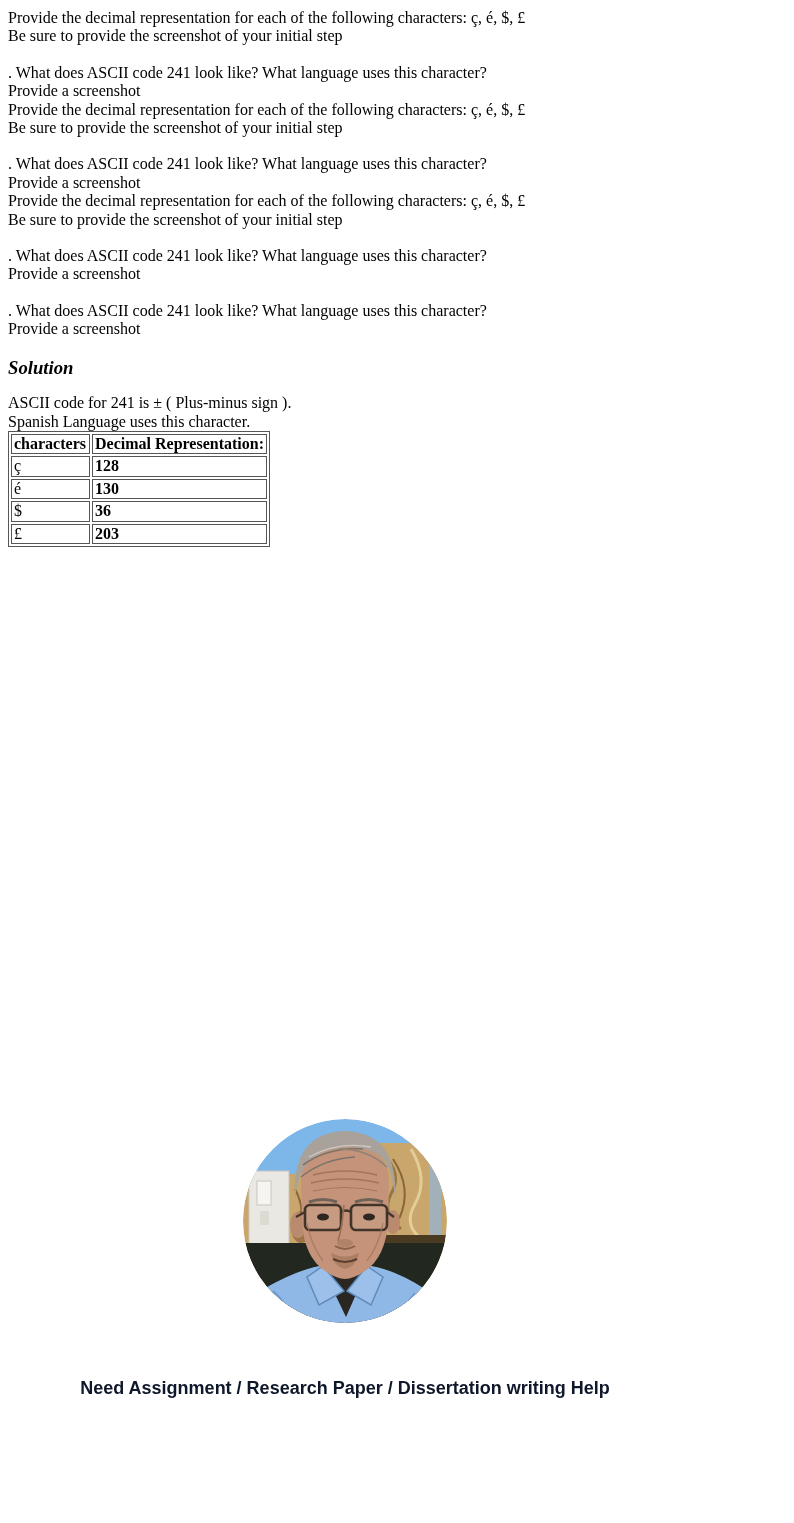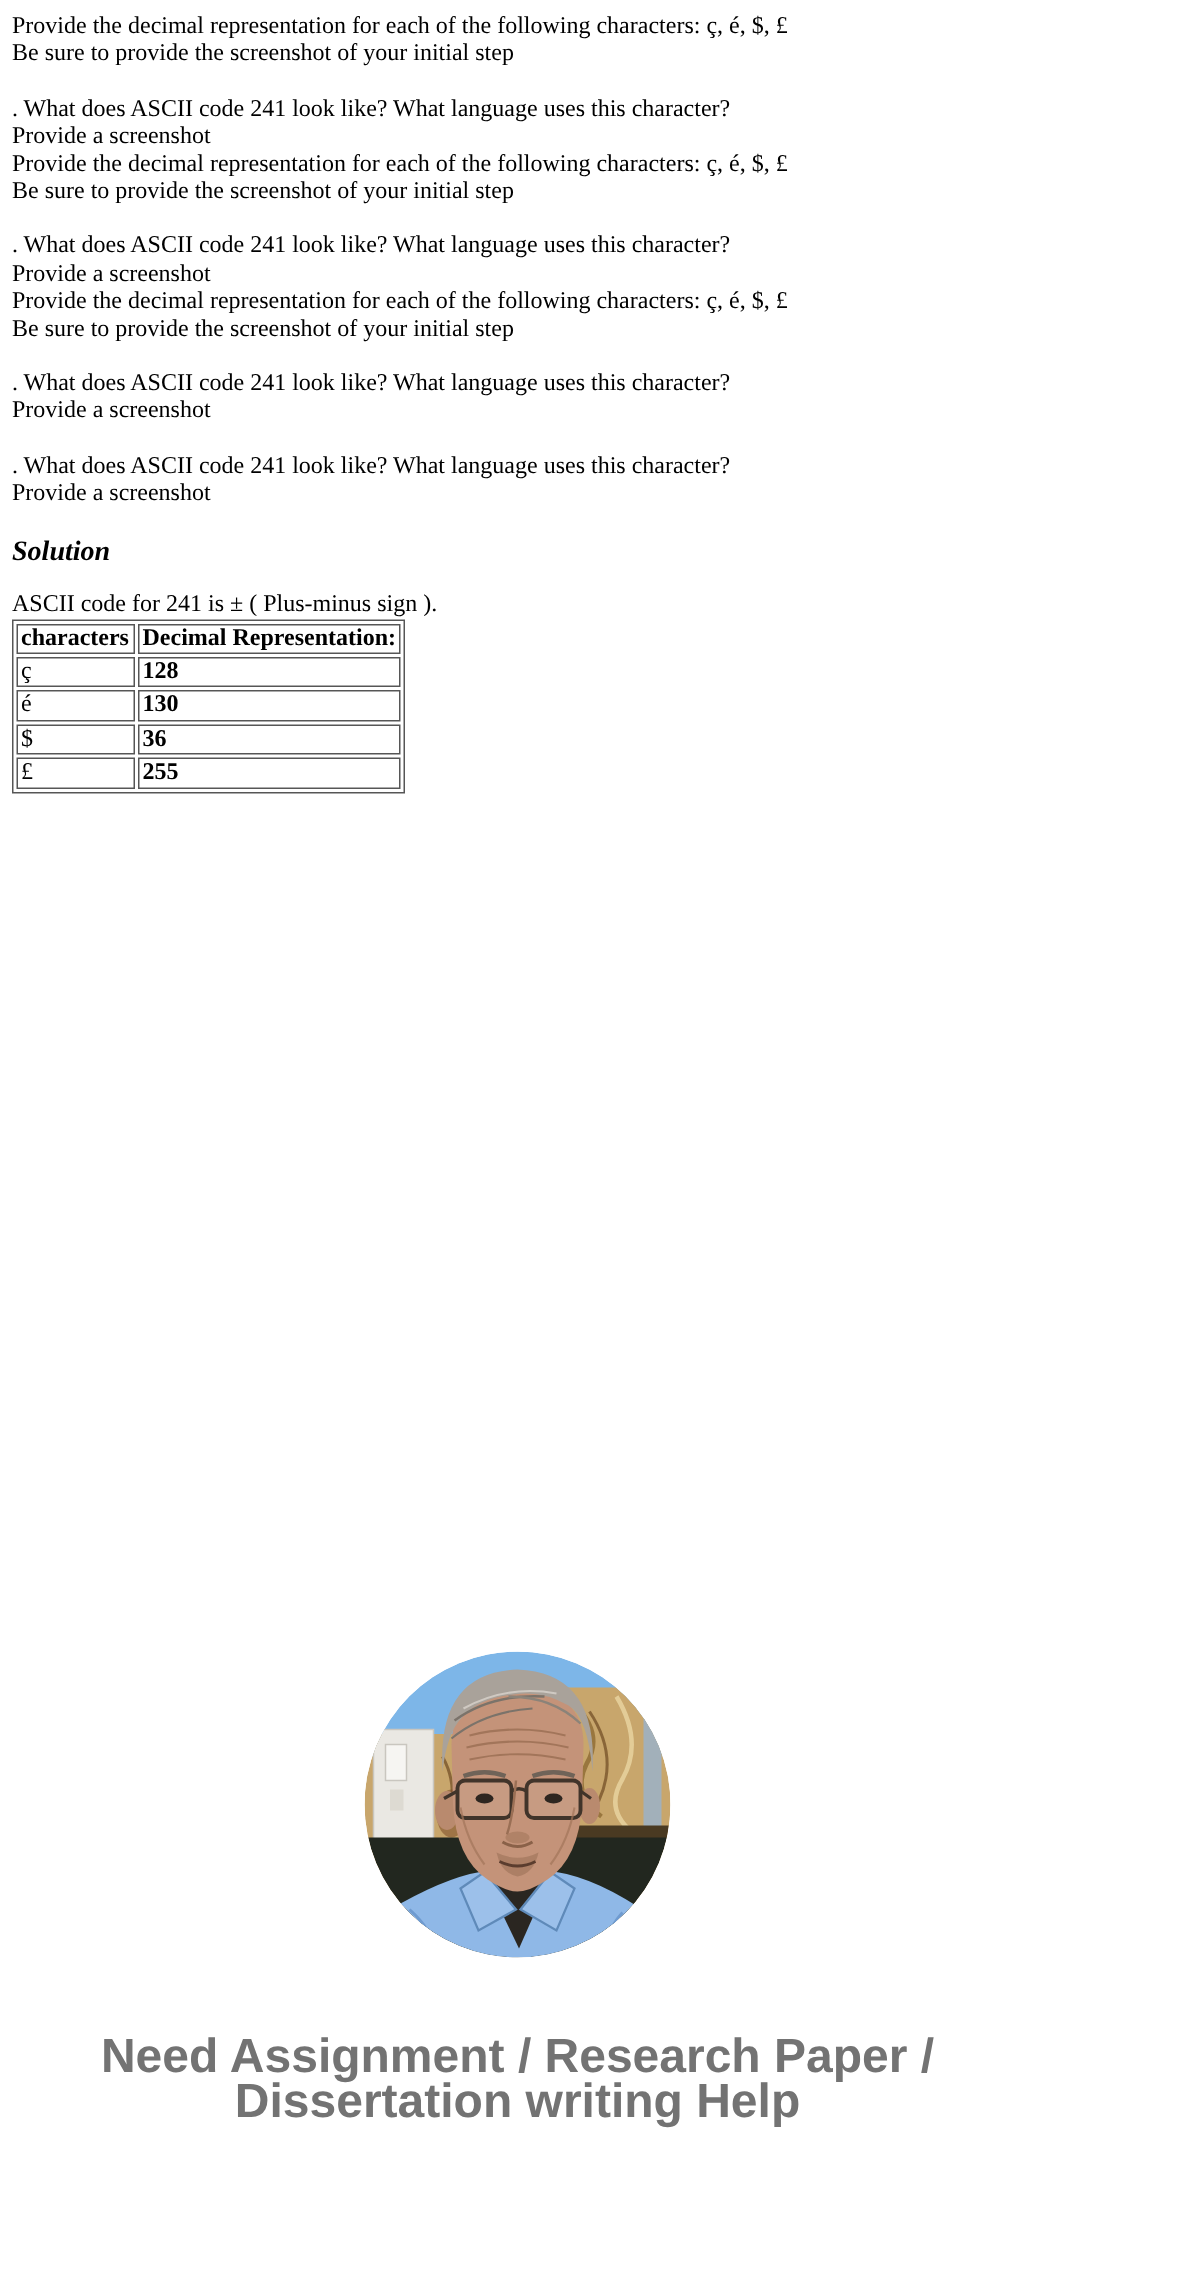--- a/index.html
+++ b/index.html
@@ -52,23 +52,23 @@
     border-radius: 50%;
     overflow: hidden;
   }
   .avatar-wrap svg { display: block; }
 
   .footer {
     margin-top: 50px;
     text-align: center;
     font-family: "Liberation Sans", sans-serif;
     font-weight: bold;
-    font-size: 32px;
+    font-size: 18px;
     line-height: 30px;
-    color: #737373;
+    color: #0f172a;
   }
   .footer p { margin: 0; }
   .footer .help-heading { max-width: 745px; margin: 0 auto; }
 </style>
 </head>
 <body>
 
 <div class="page">
   <div class="content">
 
@@ -97,20 +97,21 @@
     </p>
 
     <p class="q">
       <span class="line">. What does ASCII code 241 look like? What language uses this character?</span>
       <span class="line">Provide a screenshot</span>
     </p>
 
     <h3 class="solution-heading">Solution</h3>
 
     <p class="sol">ASCII code for 241 is ± ( Plus-minus sign ).</p>
+    <p class="sol">Spanish Language uses this character.</p>
 
     <table class="ascii">
       <tbody>
           <tr>
         <th class="char-col">characters</th>
         <th class="dec-col">Decimal Representation:</th>
       </tr>
       <tr>
         <td class="char-col">ç</td>
         <td class="dec-col">128</td>
@@ -118,21 +119,21 @@
       <tr>
         <td class="char-col">é</td>
         <td class="dec-col">130</td>
       </tr>
       <tr>
         <td class="char-col">$</td>
         <td class="dec-col">36</td>
       </tr>
       <tr>
         <td class="char-col">£</td>
-        <td class="dec-col">255</td>
+        <td class="dec-col">203</td>
       </tr>
     </tbody>
       </table>
   </div>
 
   <div class="avatar-wrap">
     <svg width="204" height="204" viewBox="0 0 204 204">
       <defs>
         <clipPath id="circ">
             <circle cx="102" cy="102" r="102"></circle>

